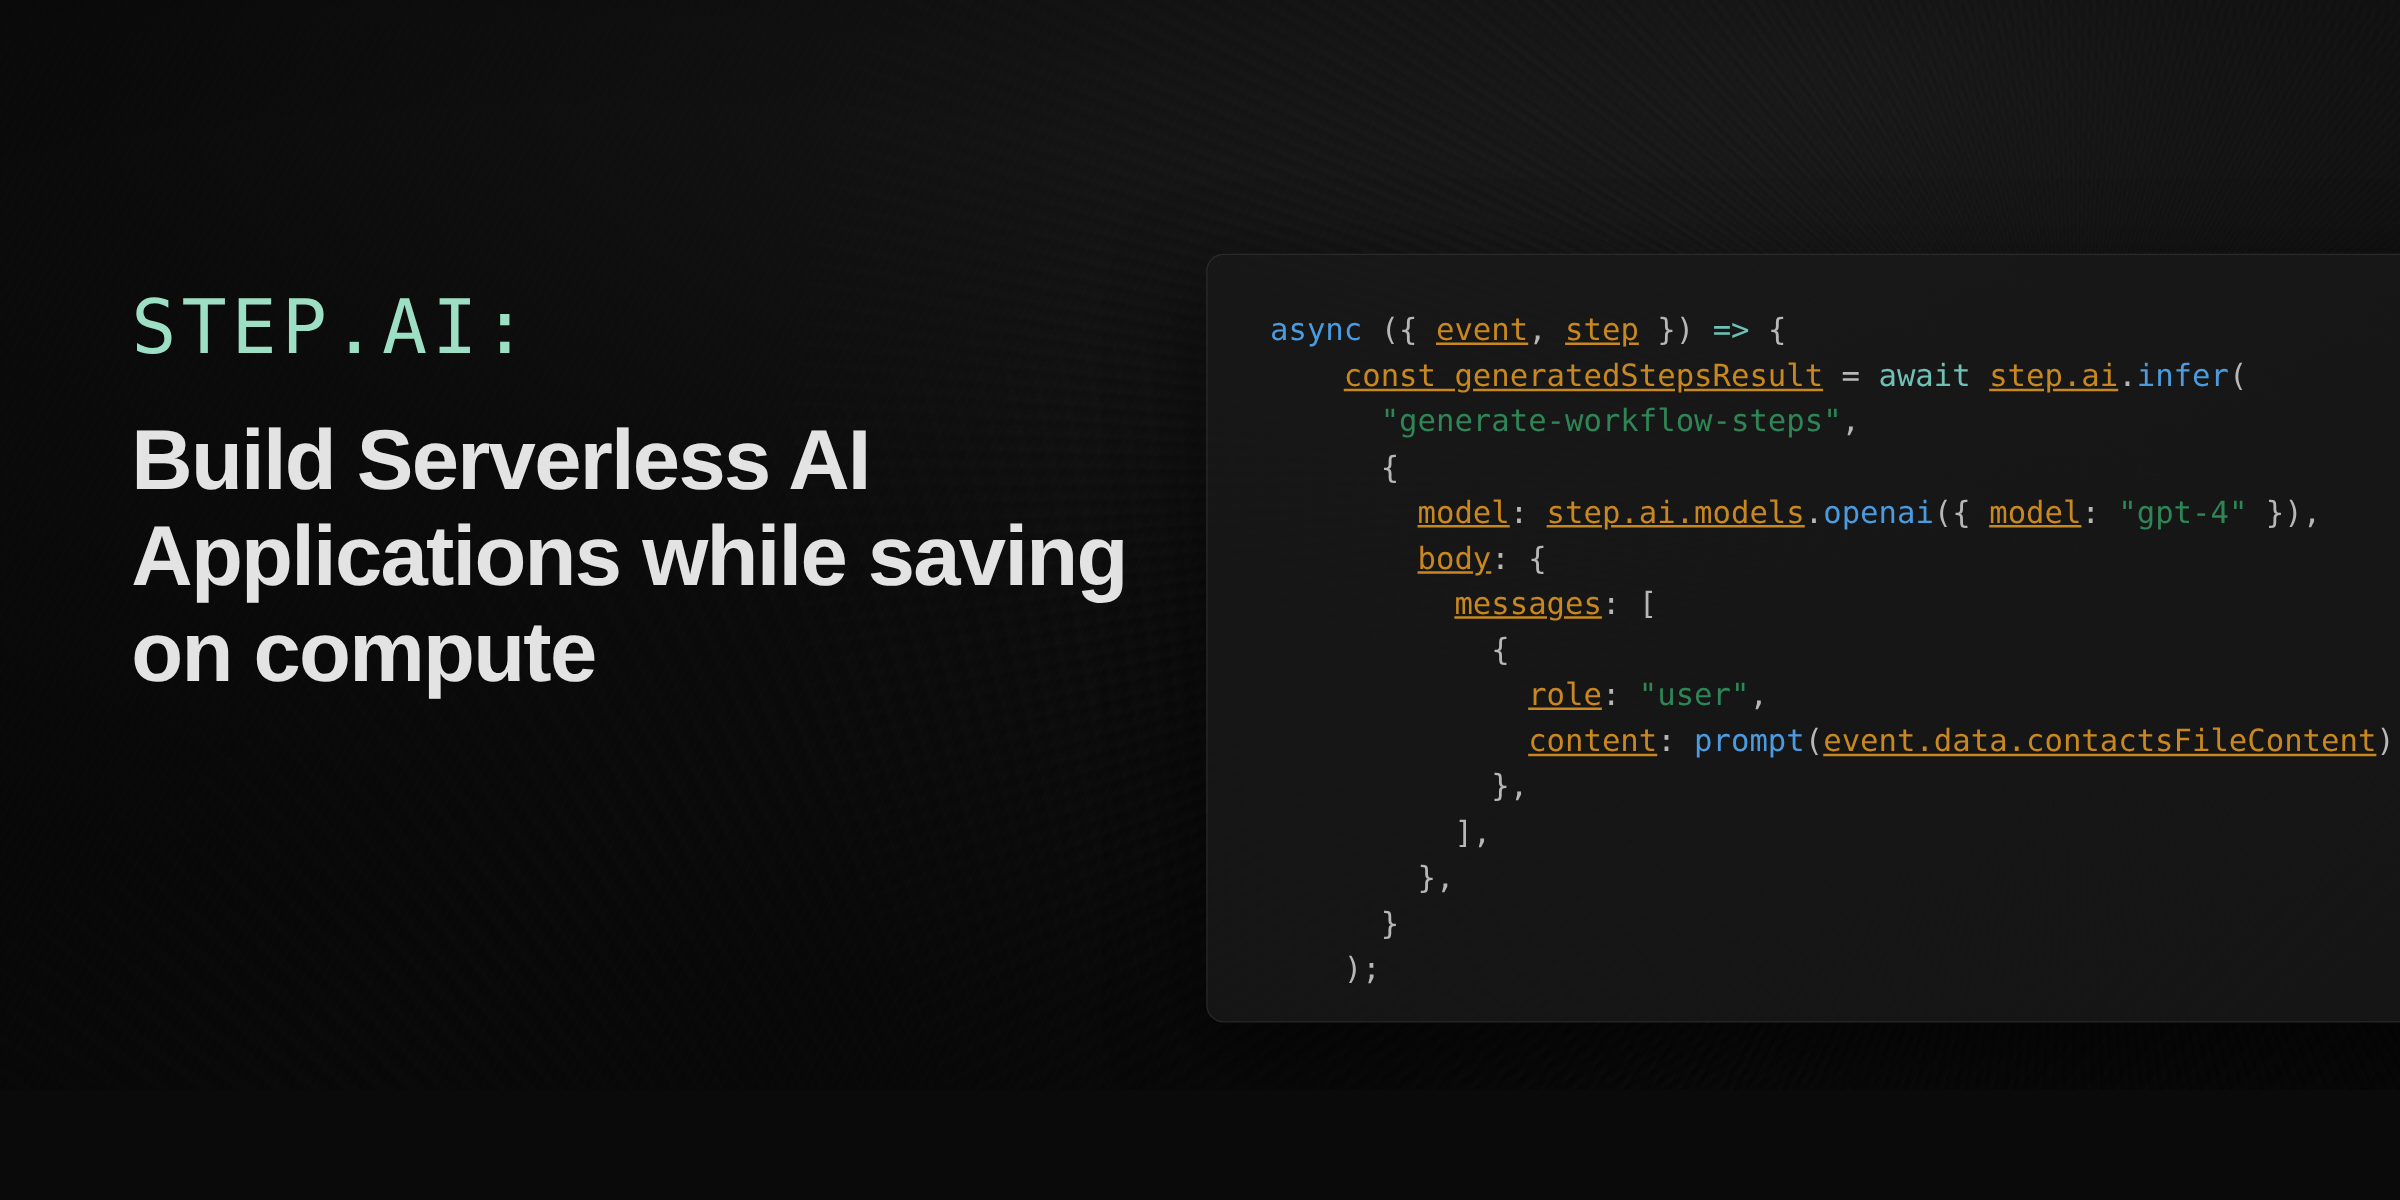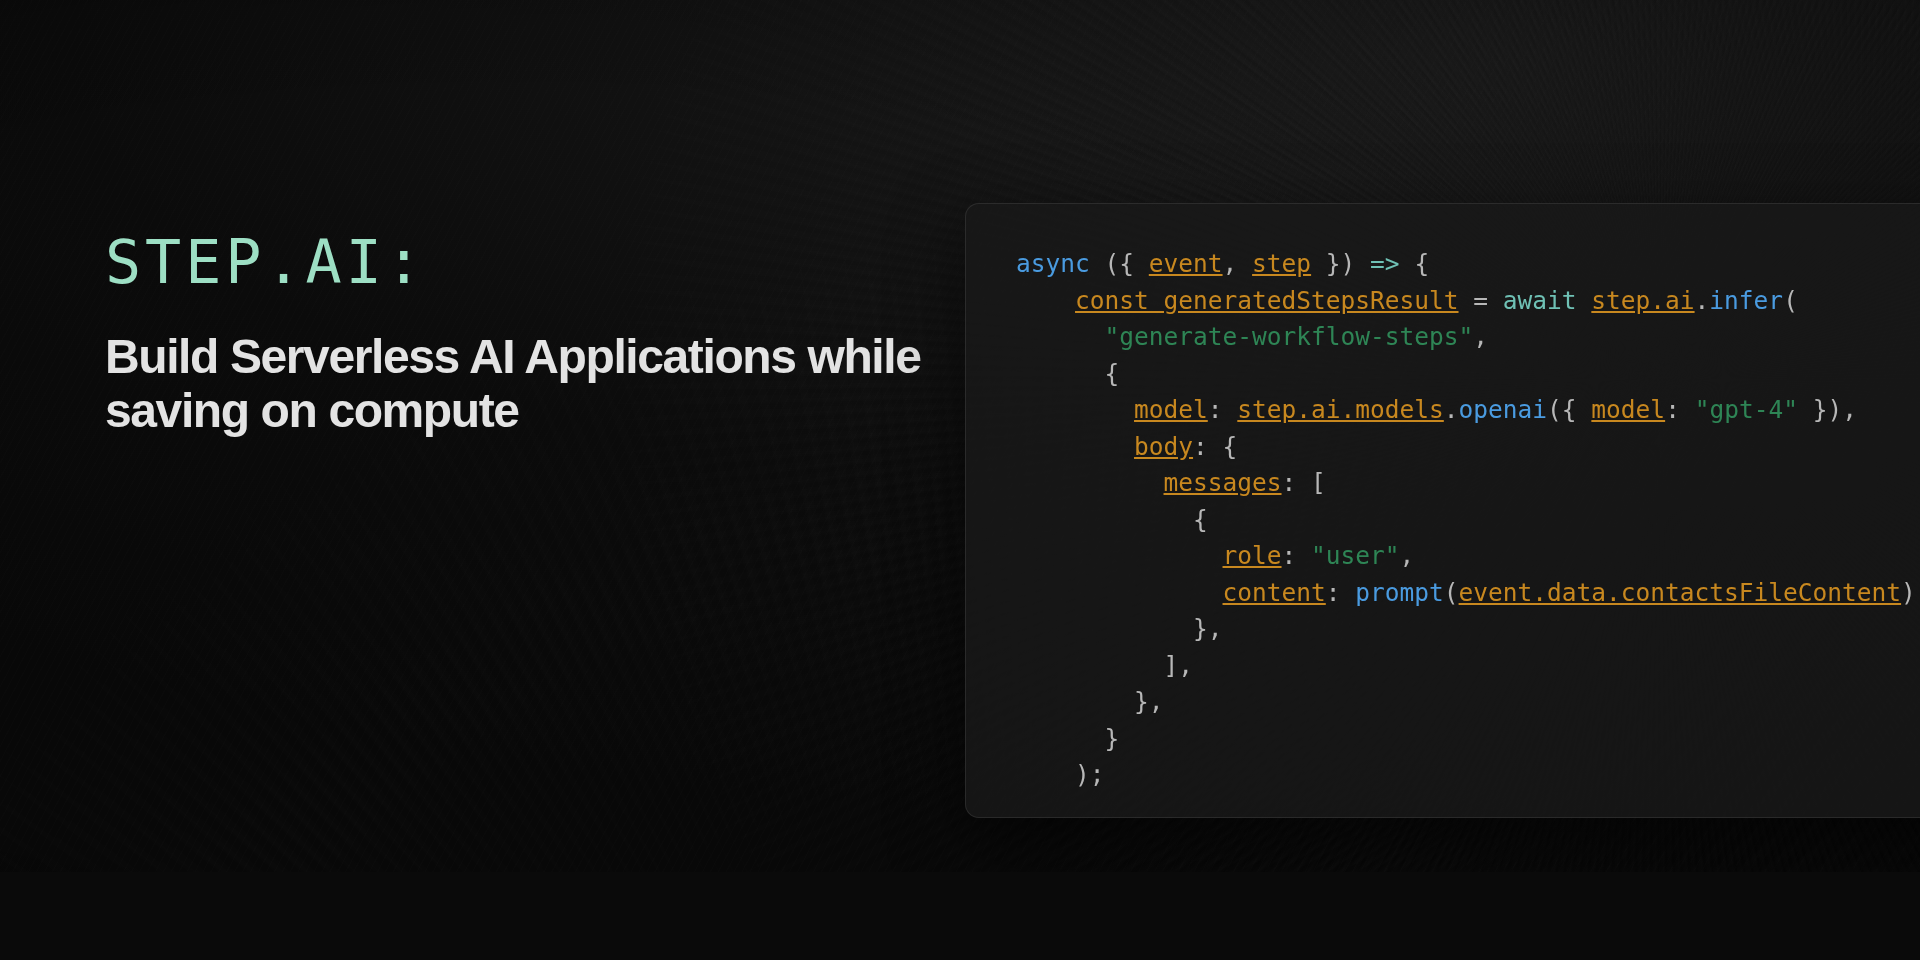--- a/index.html
+++ b/index.html
@@ -90,21 +90,21 @@
     line-height:1.0;
     letter-spacing:4px;
     color:#9ddfc4;
     font-weight:400;
     white-space:nowrap;
   }
   .headline {
     margin-top:38px;
     font-family:"Liberation Sans", sans-serif;
     font-weight:700;
-    font-size:48px;
+    font-size:68px;
     line-height:1.13;
     letter-spacing:-1.4px;
     color:#e3e3e3;
     max-width:830px;
   }
 
   
   .code-card {
     position:absolute;
     left:965px; top:203px;

